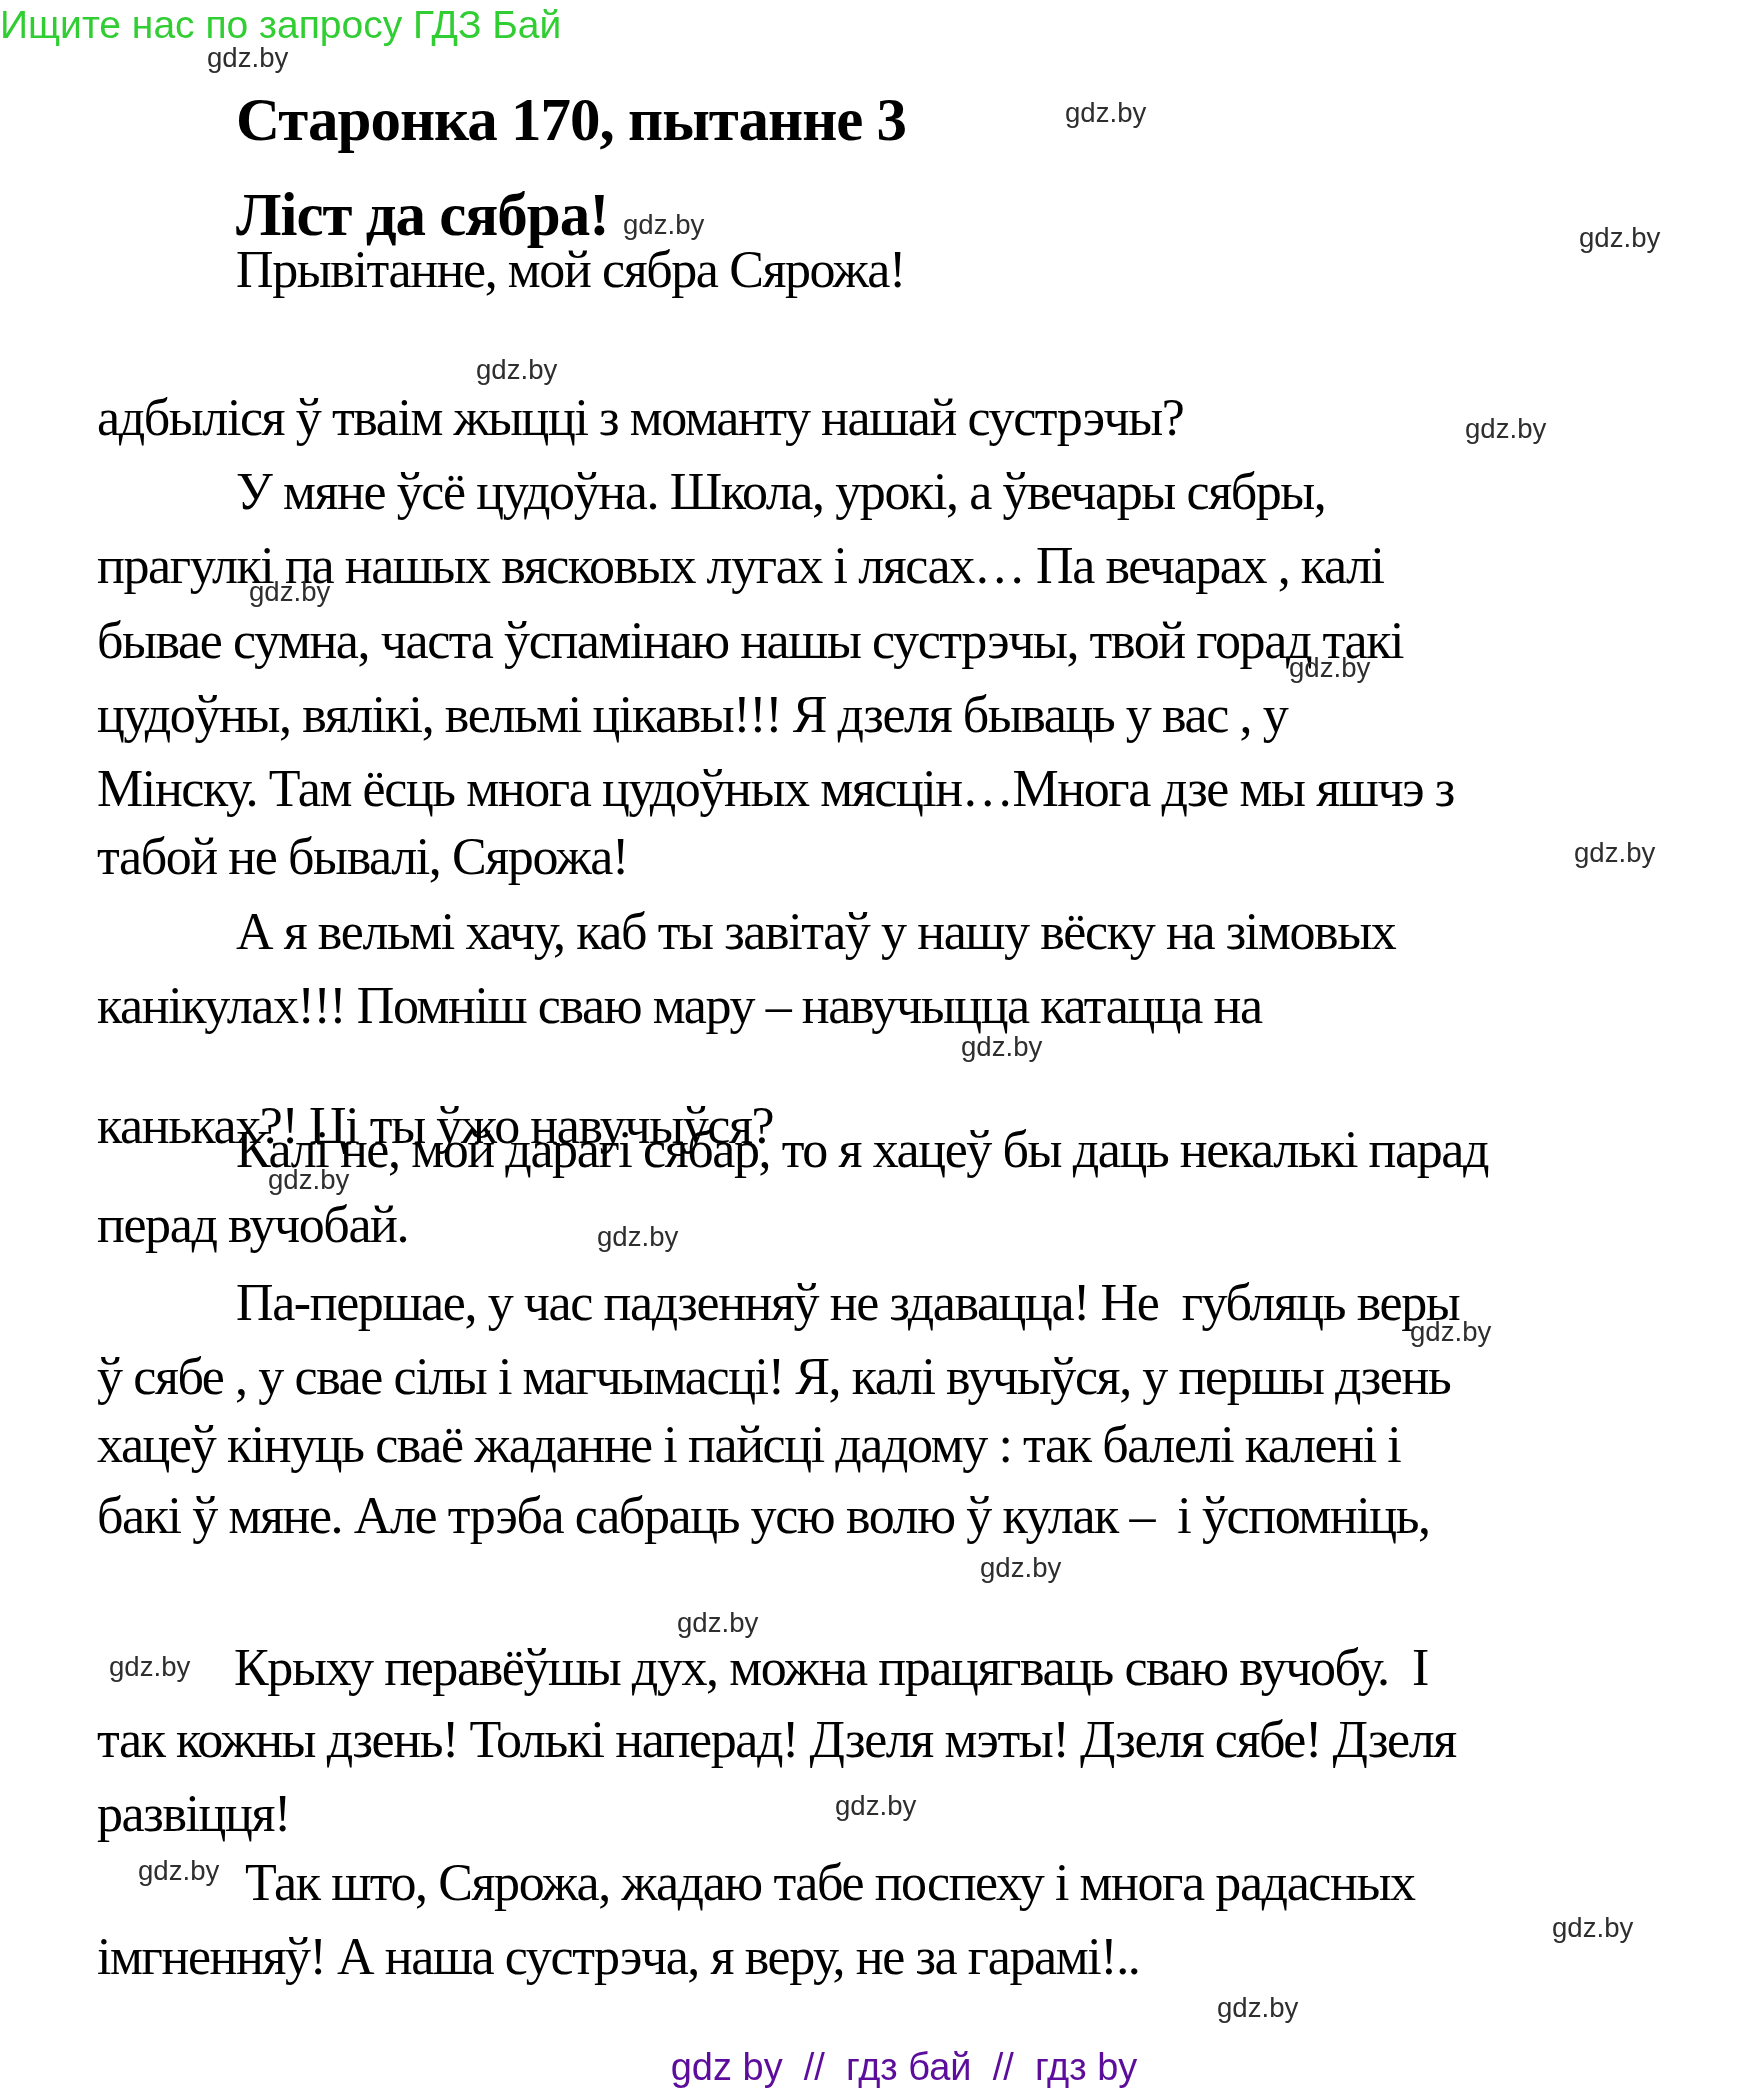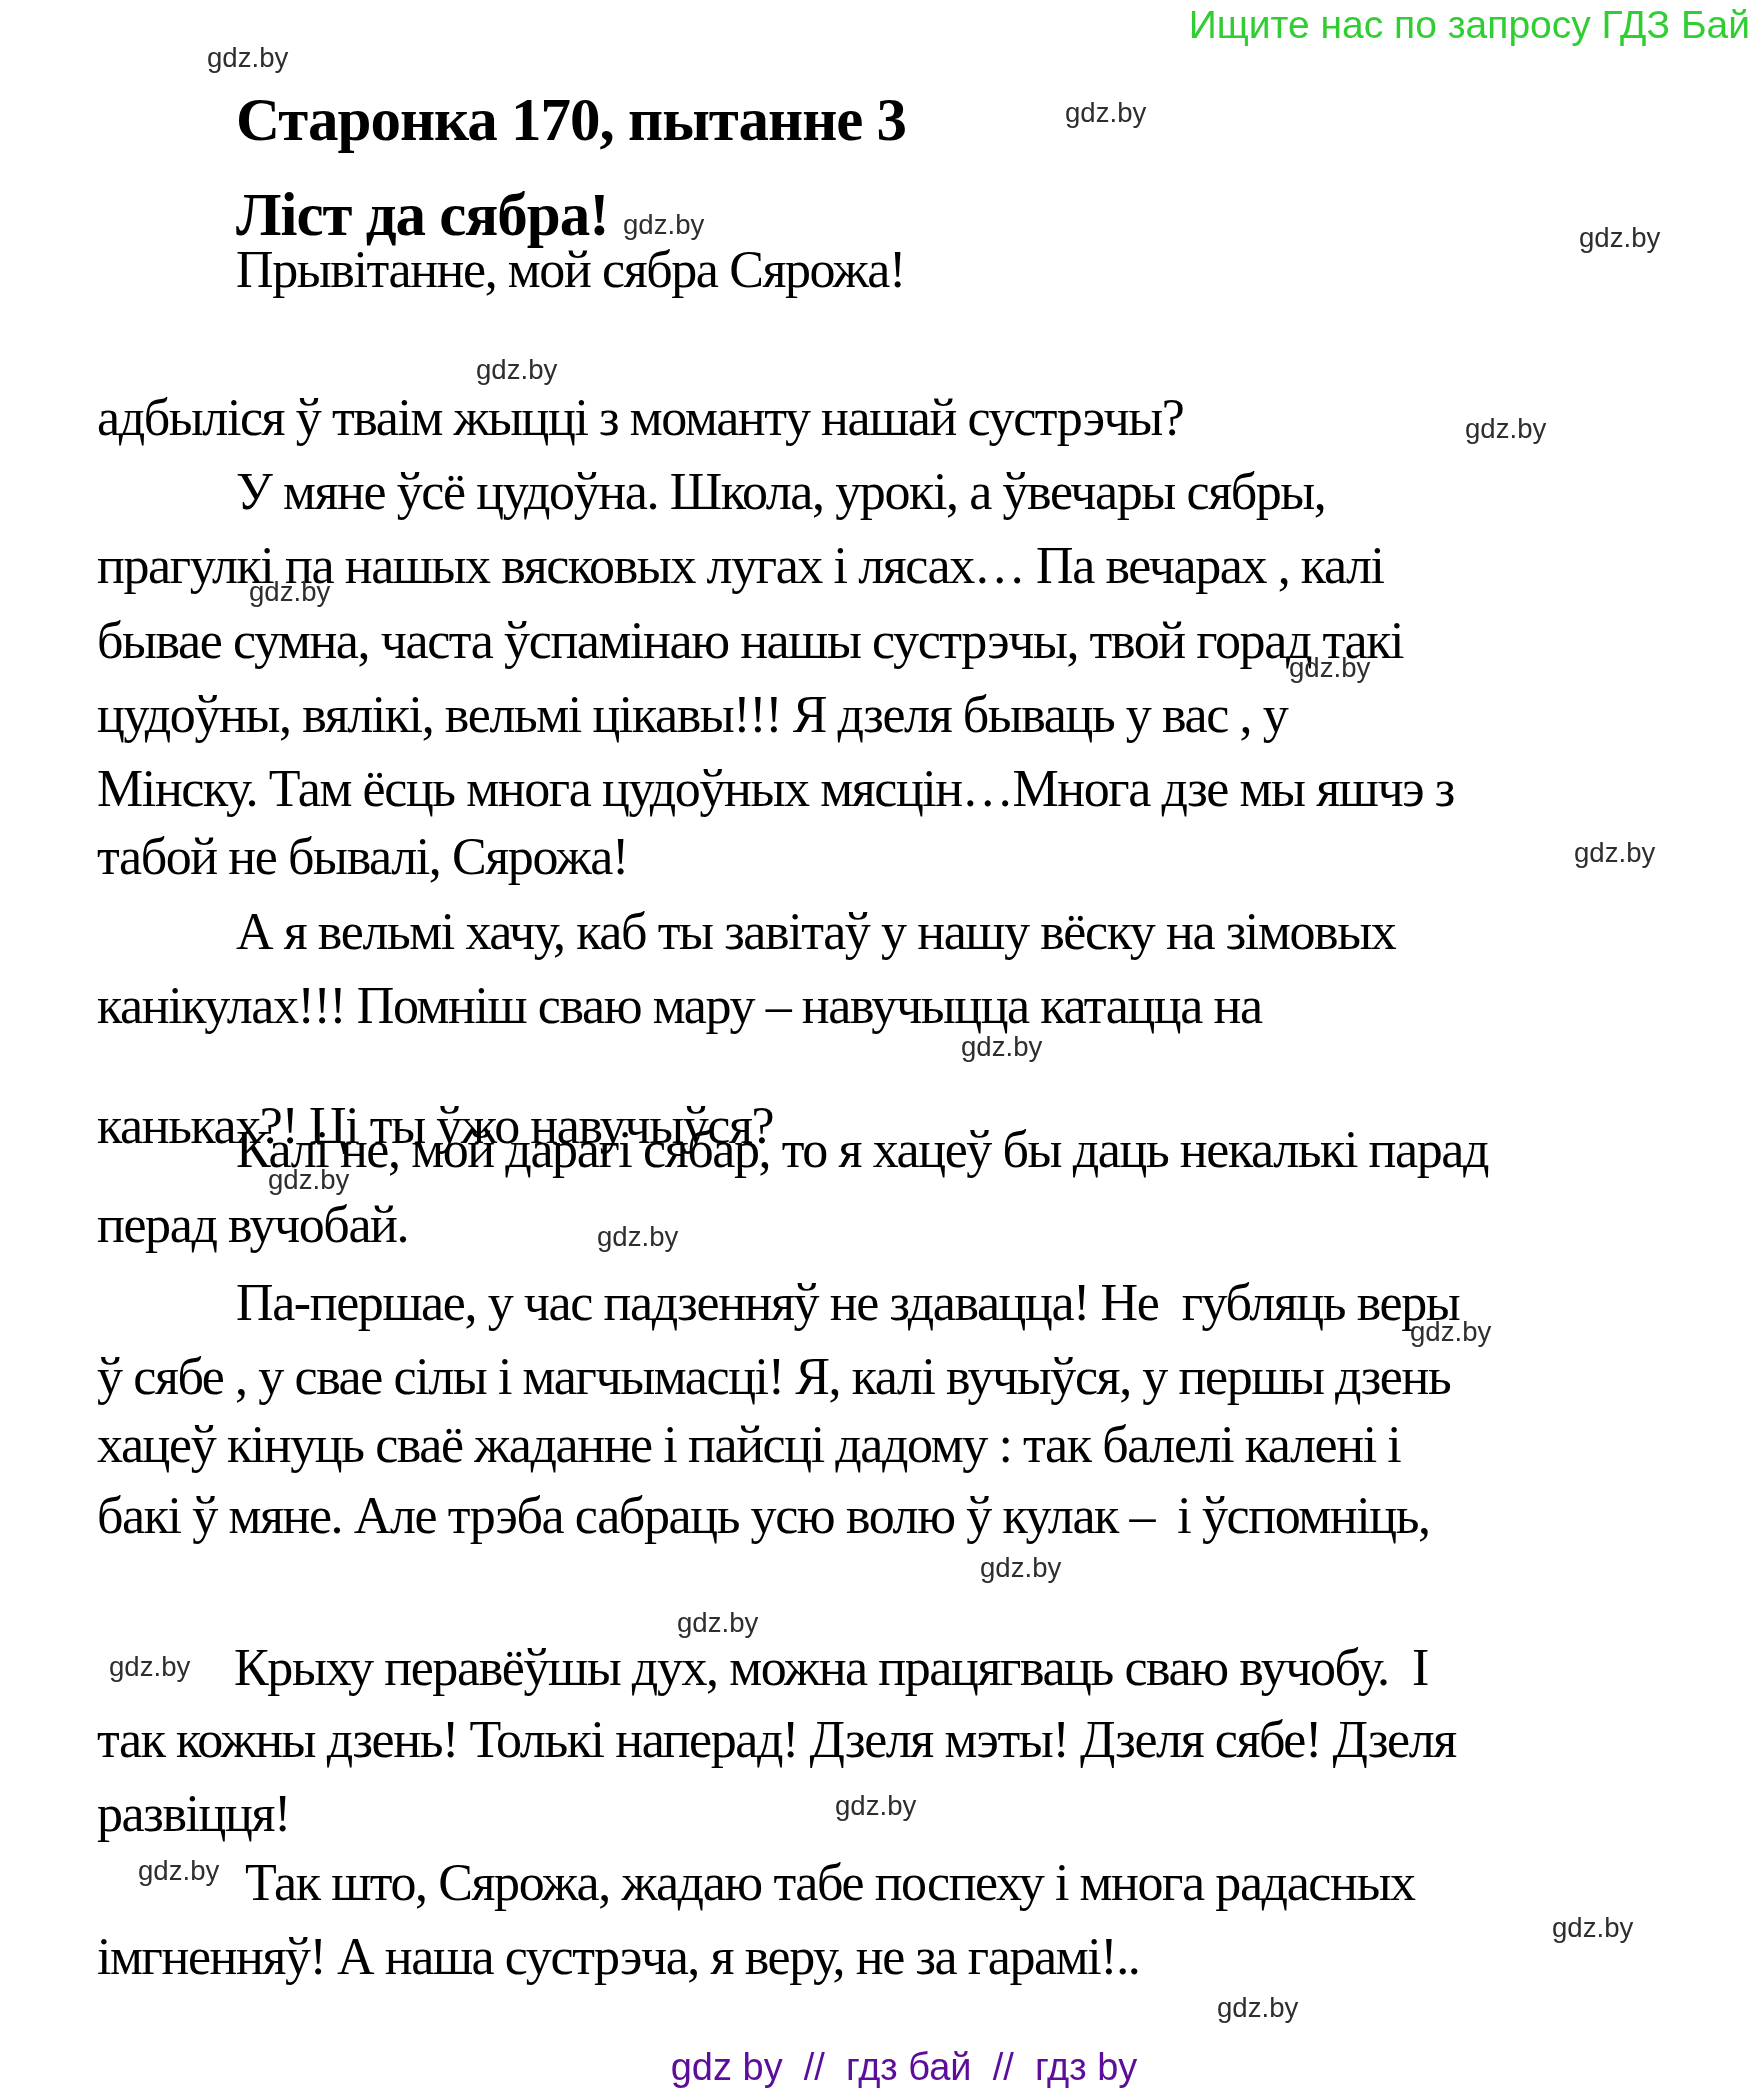--- a/index.html
+++ b/index.html
@@ -6,21 +6,21 @@
   .page{
     position:relative;
     width:1750px;height:2092px;
     background:#ffffff;
     overflow:hidden;
     font-family:"Liberation Serif", serif;
     color:#000;
   }
   .promo{
     position:absolute;top:3.8px;left:0;width:100%;
-    text-align:right;
+    text-align:left;
     font-family:"Liberation Sans", sans-serif;
     font-size:39px;line-height:1.1;
     color:#30cd33;
   }
   .title{
     position:absolute;left:236px;top:88px;margin:0;
     font-family:"Liberation Serif", serif;
     font-weight:bold;font-size:61px;line-height:1.05;
     letter-spacing:-1px;
     white-space:pre;

